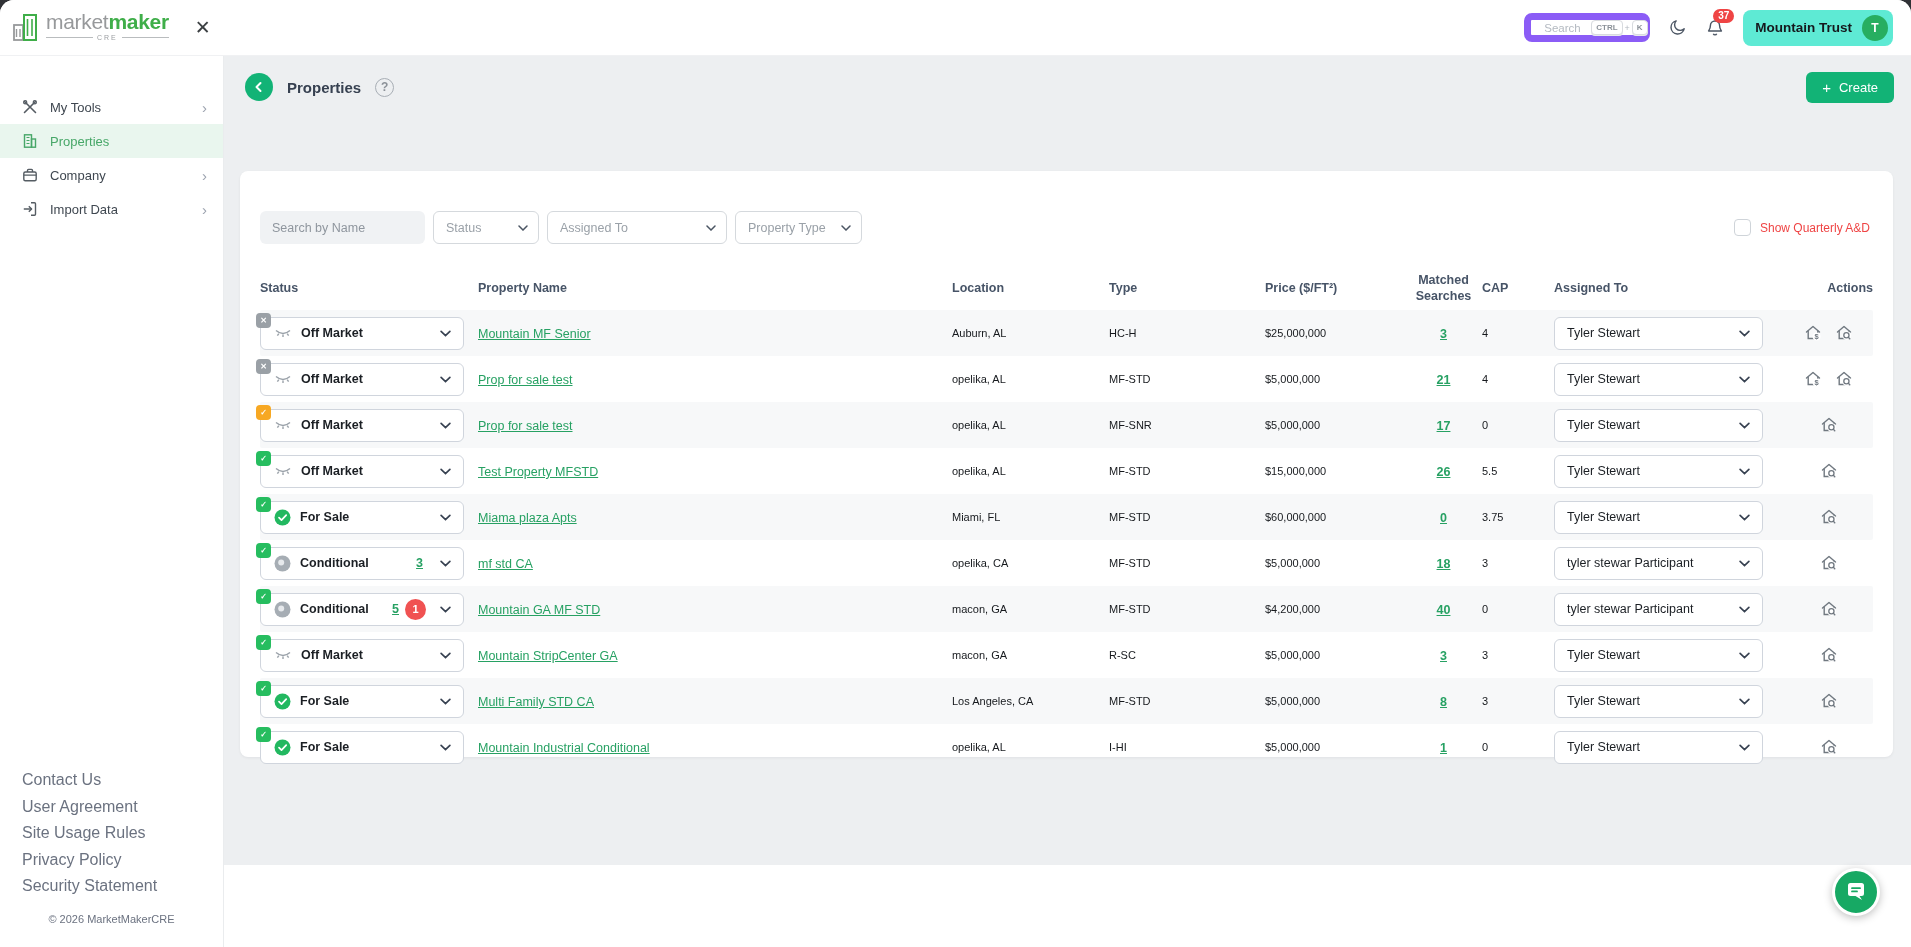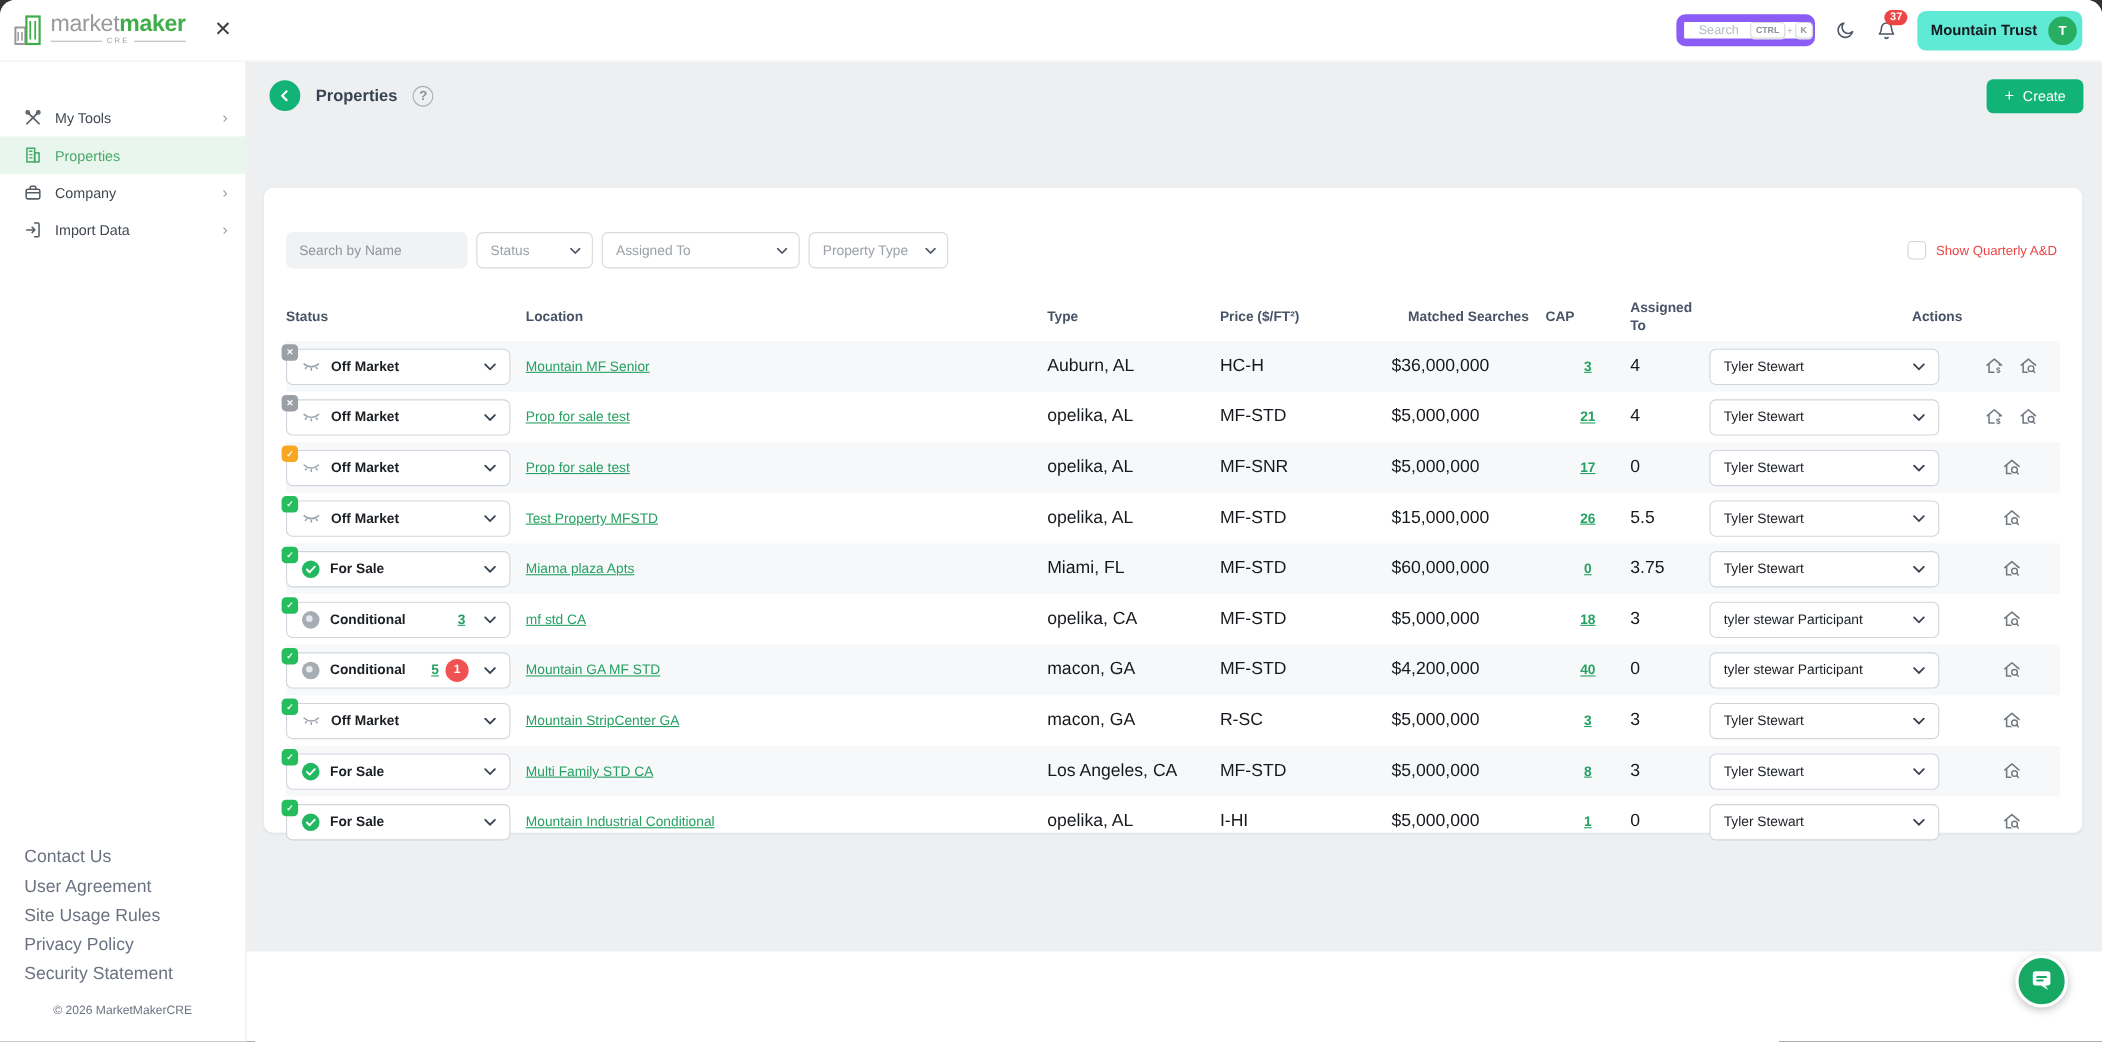--- a/index.html
+++ b/index.html
@@ -107,21 +107,21 @@
   .corner-badge.orange-check { background:#f7a823; }
   .corner-badge.green-check { background:#26bd5f; }
   .status-label { font-size:12.5px; font-weight:700; color:#1b1f24; }
   .status-spacer { flex:1; }
   .status-link { font-size:12.5px; font-weight:700; color:#27a163; text-decoration:underline; cursor:pointer; }
   .status-badge { width:21px; height:21px; border-radius:50%; background:#f05252; color:#fff; font-size:11px;
                   font-weight:700; display:flex; align-items:center; justify-content:center; margin:0 -3px; }
   .sicon { display:flex; }
 
   .prop-link { font-size:12.5px; color:#27a163; text-decoration:underline; cursor:pointer; }
-  .cell-text { font-size:16px; color:#16191d; }
+  .cell-text { font-size:11px; color:#16191d; }
   .matched-cell { text-align:center; }
   .matched-link { font-size:12.5px; font-weight:700; color:#27a163; text-decoration:underline; cursor:pointer; }
   .assigned-dd { width:209px; height:33px; background:#fff; border:1px solid #d0d5dd; border-radius:6px;
                  display:flex; align-items:center; padding:0 12px; cursor:pointer; }
   .assigned-label { flex:1; font-size:12.5px; color:#1b1f24; white-space:nowrap; overflow:hidden; }
   .actions-cell { display:flex; justify-content:center; gap:13px; }
   .action-ic { cursor:pointer; display:flex; }
 
   .chat-fab { position:absolute; left:1832px; top:868px; width:48px; height:48px; border-radius:50%;
               background:#17a964; border:3px solid #fff; box-shadow:0 2px 8px rgba(0,0,0,.25);
@@ -289,20 +289,21 @@
           </span>
         </div>
         <div class="quarterly">
           <input type="checkbox" id="qad" style="">
           <label for="qad">Show Quarterly A&amp;D</label>
         </div>
       </div>
 
       <div class="tgrid thead">
         <div>Status</div>
+        <div>Property Name</div>
         <div>Location</div>
         <div>Type</div>
         <div>Price ($/FT²)</div>
         <div class="th-center">Matched Searches</div>
         <div>CAP</div>
         <div>Assigned To</div>
         <div class="th-right">Actions</div>
       </div>
 
       <div id="tbody">
@@ -325,21 +326,21 @@
         <span class="chev-down">
           <svg width="11" height="7" viewBox="0 0 10 6">
                     <path d="M1 1 L5 5 L9 1" fill="none" stroke="#374151" stroke-width="1.5" stroke-linecap="round"></path>
                   </svg>
         </span>
       </div>
     </div>
     <div><a class="prop-link">Mountain MF Senior</a></div>
     <div class="cell-text">Auburn, AL</div>
     <div class="cell-text">HC-H</div>
-    <div class="cell-text">$36,000,000</div>
+    <div class="cell-text">$25,000,000</div>
     <div class="matched-cell"><a class="matched-link">3</a></div>
     <div class="cell-text">4</div>
     <div>
       <div class="assigned-dd">
         <span class="assigned-label">Tyler Stewart</span>
         <span class="chev-down">
           <svg width="11" height="7" viewBox="0 0 10 6">
                     <path d="M1 1 L5 5 L9 1" fill="none" stroke="#374151" stroke-width="1.5" stroke-linecap="round"></path>
                   </svg>
         </span>

